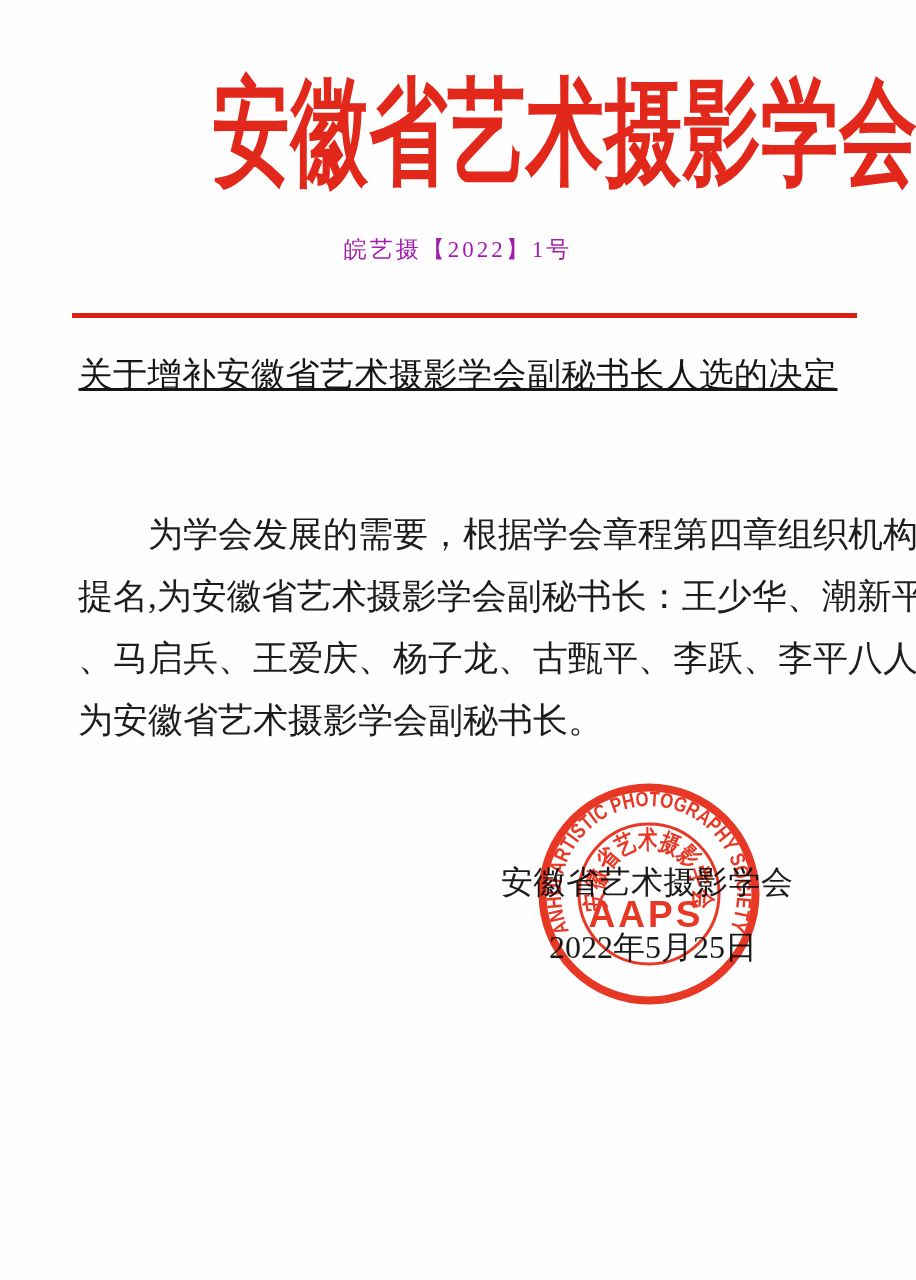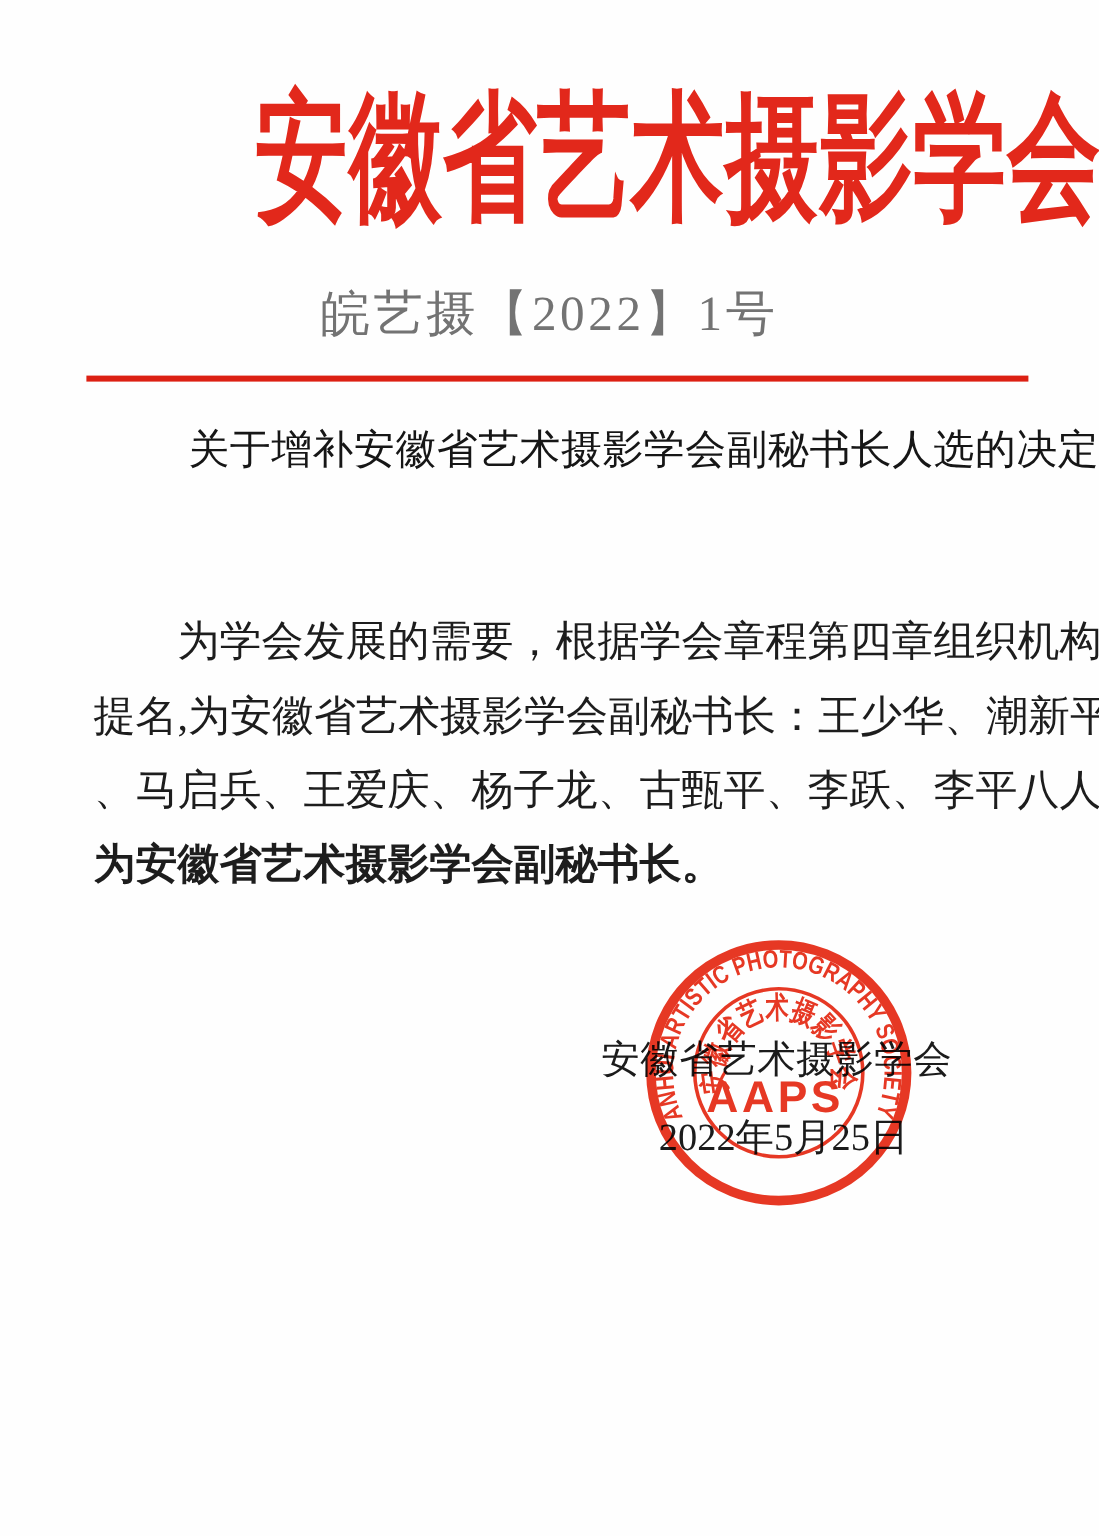--- a/index.html
+++ b/index.html
@@ -16,46 +16,46 @@
     display:inline-block; white-space:nowrap;
     font-size:116px; line-height:1.02; font-weight:700;
     color:#e2281b;
     transform:scaleX(0.67); transform-origin:50% 0;
     letter-spacing:1px;
   }
 
   
   .doc-number {
     position:absolute; top:234px; left:0; width:916px;
-    text-align:center; font-size:41px; letter-spacing:3px; color:#737373;
+    text-align:center; font-size:23px; letter-spacing:3px; color:#a21caf;
   }
 
   
   .red-rule {
     position:absolute; top:313px; left:72px; width:785px; height:5px;
     background:#dc2013;
   }
 
   
   .heading {
     position:absolute; top:352px; left:0; width:916px;
-    text-align:right; font-size:34px; color:#161616; letter-spacing:0.5px;
+    text-align:center; font-size:34px; color:#161616; letter-spacing:0.5px;text-decoration:underline;
   }
 
   
   .body-block {
     position:absolute; top:504px; left:78px; width:775px;
     font-size:35px; line-height:62px; color:#1d1d1d;
   }
   .body-line {
     text-align:justify; text-align-last:justify; text-justify:inter-character;
     height:62px; white-space:nowrap;
   }
   .body-line.indent { text-indent:70px; }
-  .body-line.last { text-align:left; text-align-last:left; white-space:normal;font-weight:bold; }
+  .body-line.last { text-align:left; text-align-last:left; white-space:normal; }
 
   
   .signature {
     position:absolute; top:861px; left:501px;
     font-size:32px; color:#1b1b1b; letter-spacing:0.5px; white-space:nowrap;
   }
   .sig-date {
     position:absolute; top:926px; left:549px;
     font-size:32px; color:#1b1b1b; white-space:nowrap;
   }

